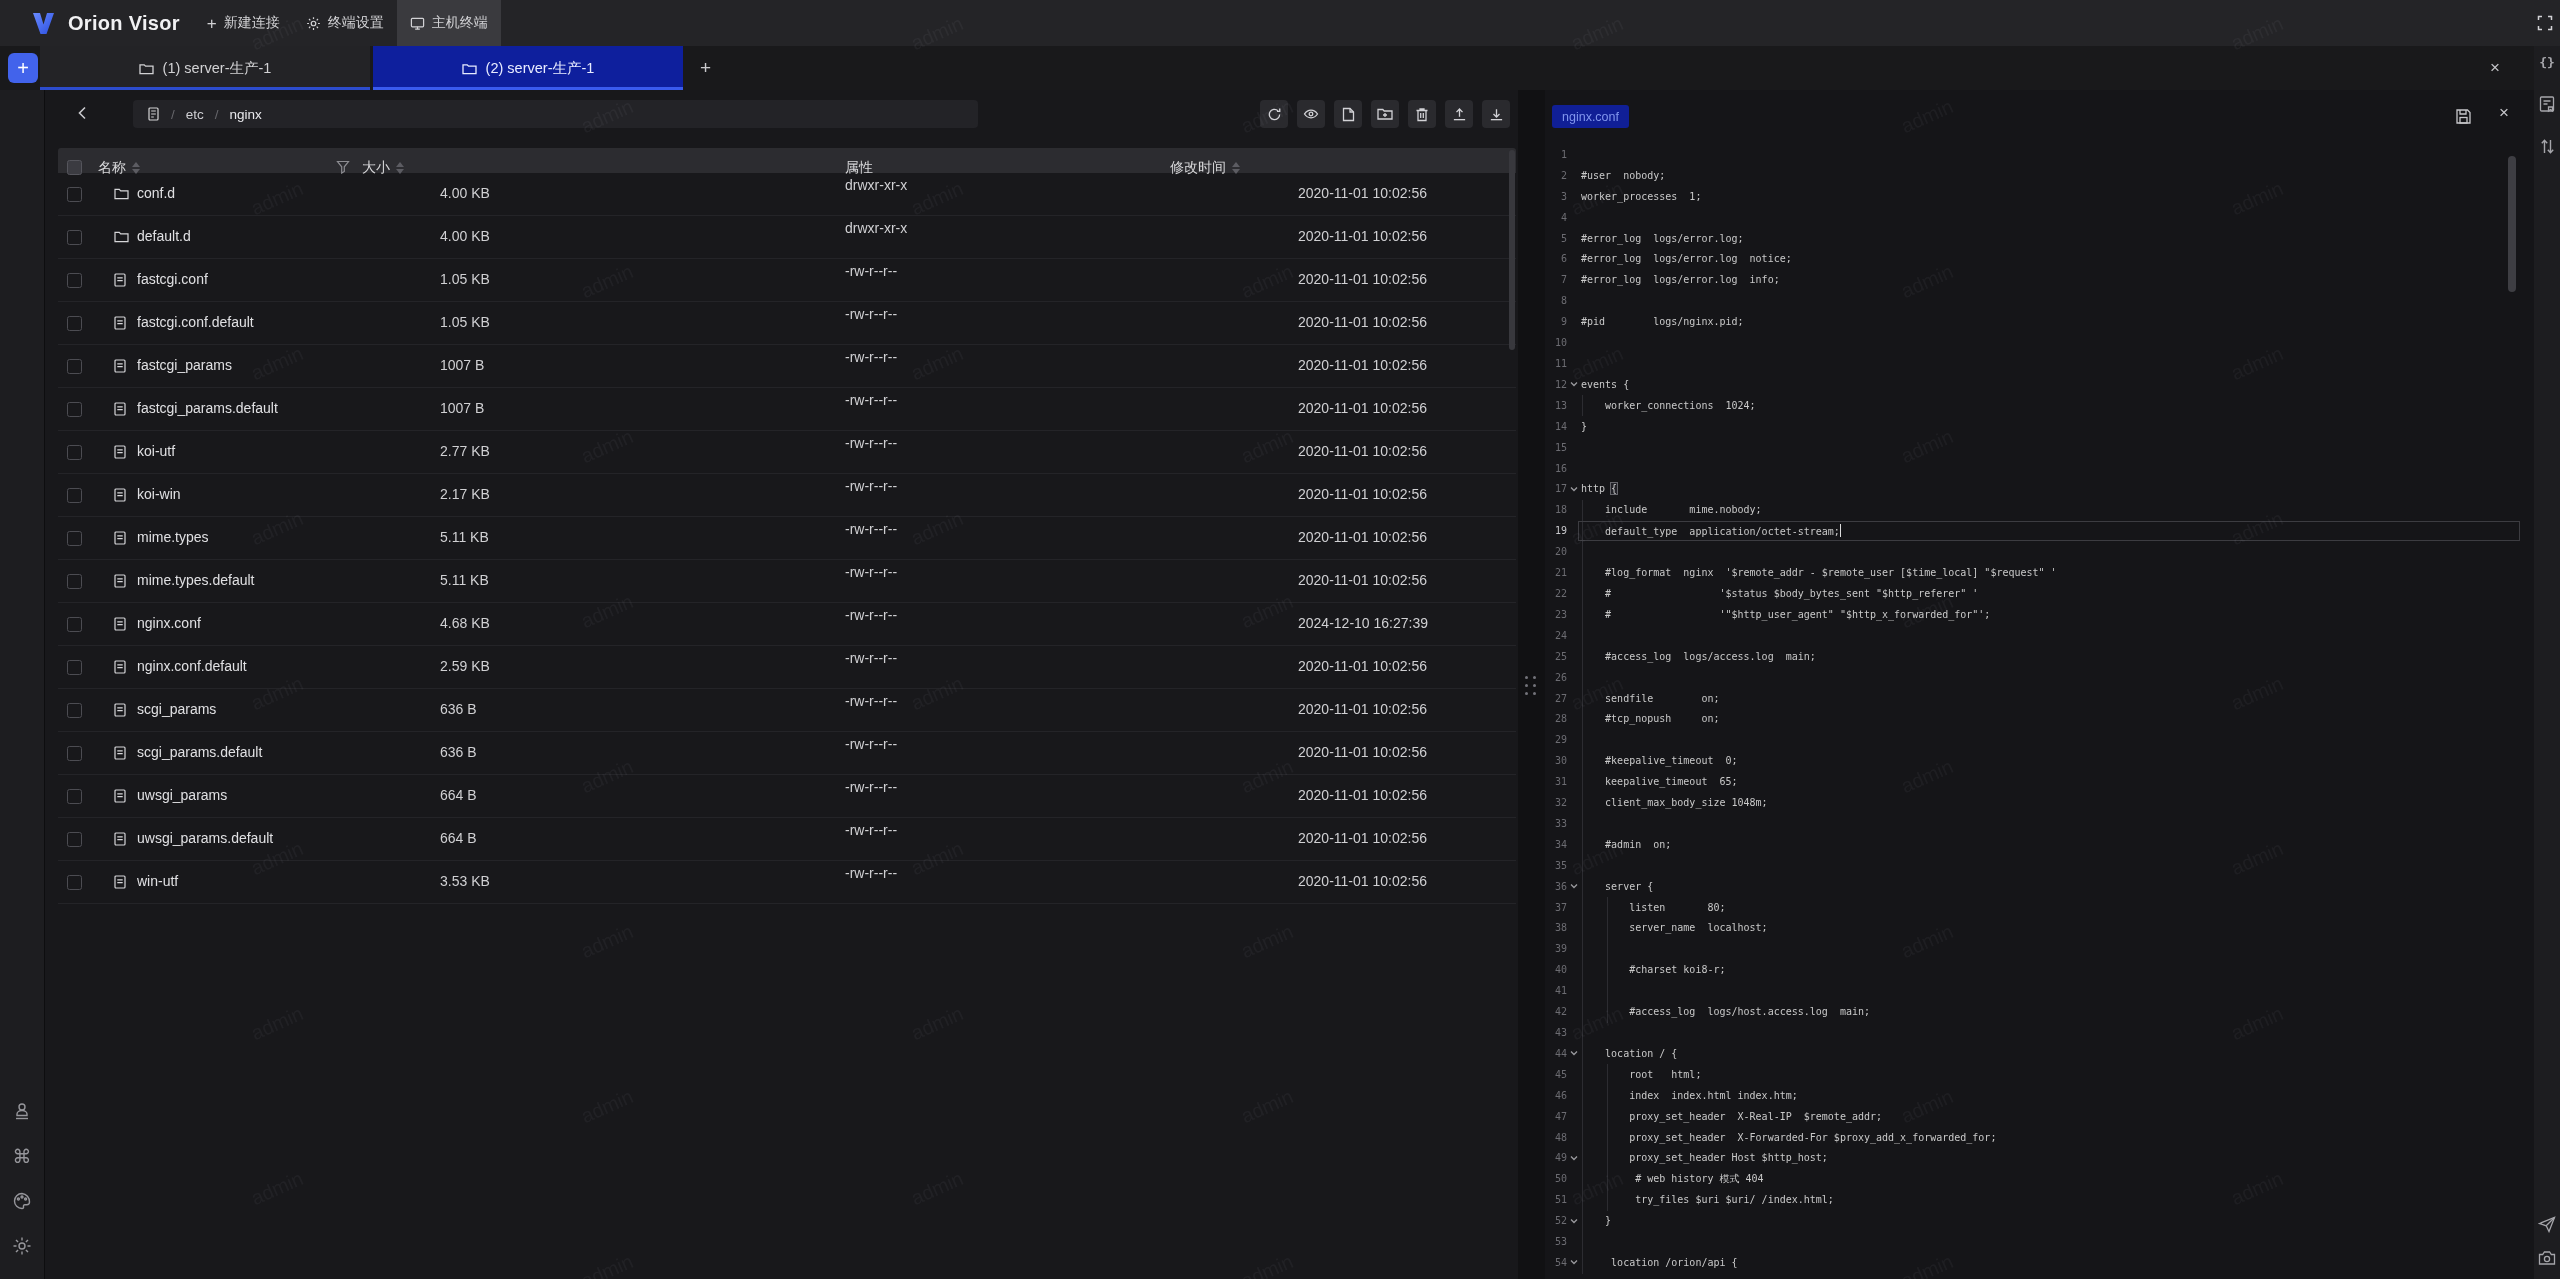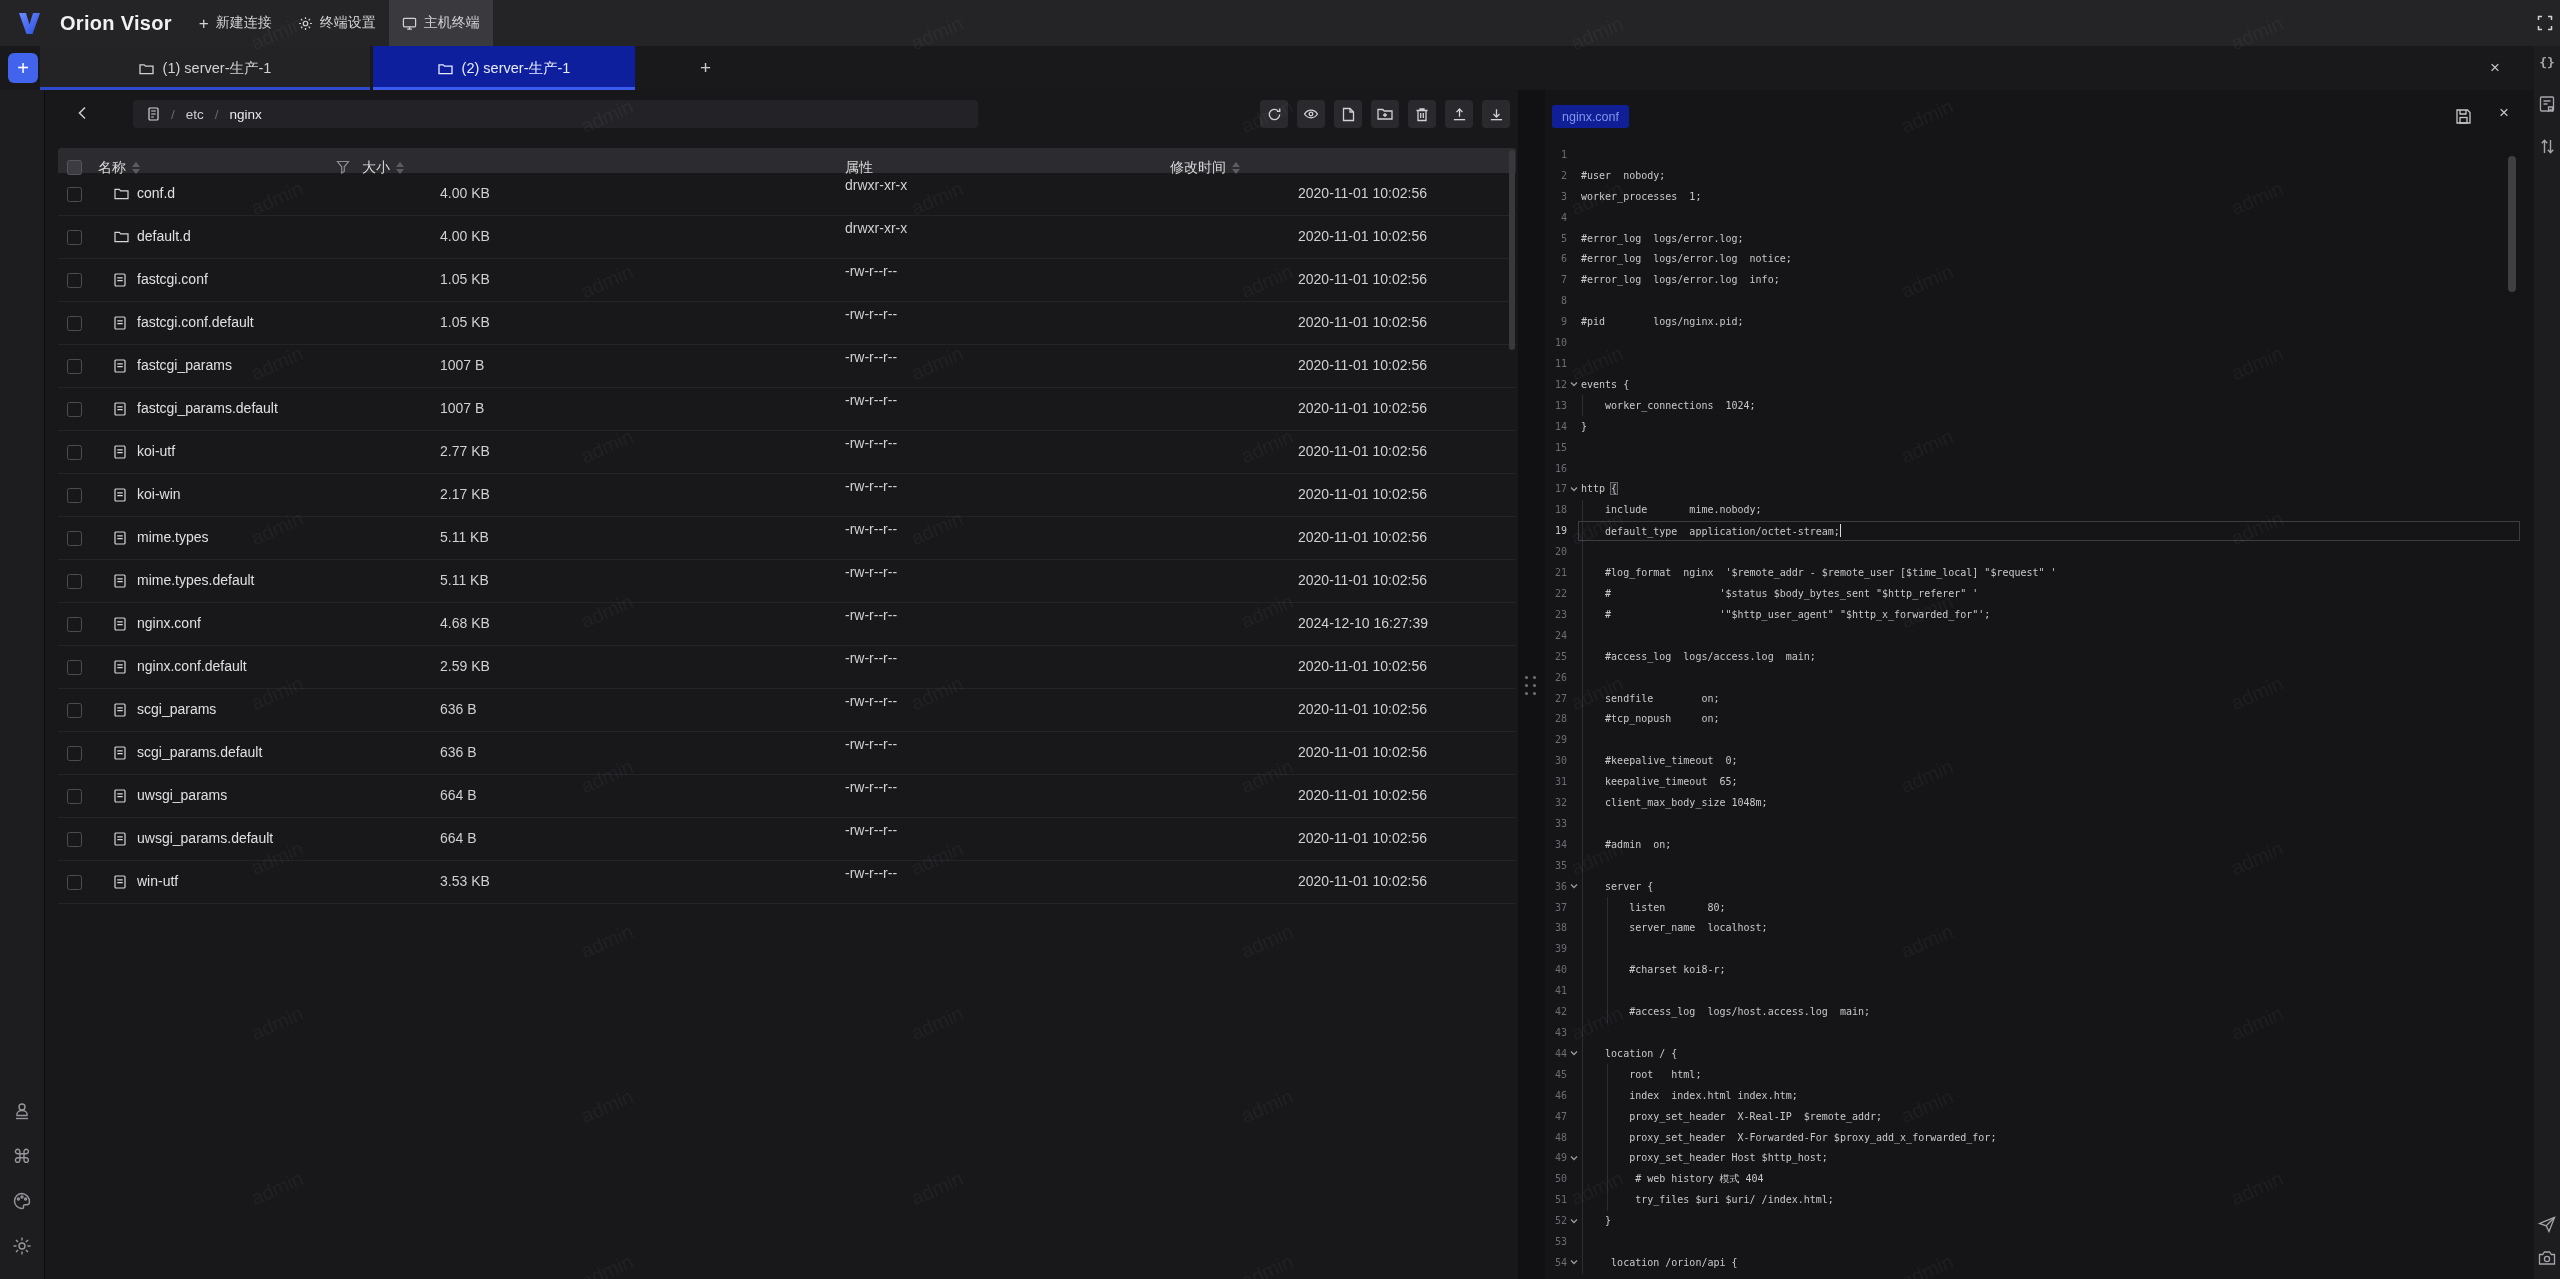--- a/index.html
+++ b/index.html
@@ -3,34 +3,34 @@
 <meta charset="utf-8">
 <style>
   * { margin:0; padding:0; box-sizing:border-box; }
   html,body { width:2560px; height:1279px; }
   body { position:relative; overflow:hidden; background:#111113;
          font-family:"Liberation Sans","DejaVu Sans",sans-serif; color:#d4d4d6; }
   svg { display:block; }
 
   
   .topbar { position:absolute; left:0; top:0; width:2560px; height:46px; background:#242427; display:flex; align-items:center; z-index:5; }
-  .brand { display:flex; align-items:center; padding-left:16px;gap:6px; }
+  .brand { display:flex; align-items:center; padding-left:30px; }
   .app-title { font-size:20px; font-weight:bold; color:#f1f1f3; margin-left:11px; letter-spacing:.3px; }
   .mainmenu { display:flex; align-items:stretch; height:100%; margin-left:14px; }
   .menu-item { display:flex; align-items:center; gap:7px; padding:0 13px; font-size:14px; color:#d2d2d5; cursor:pointer; }
   .menu-item.active { background:#3a3a3e; }
   .mi-glyph { font-size:17px; line-height:1; }
   .topbar-fullscreen { position:absolute; right:7px; top:15px; color:#d2d2d6; cursor:pointer; }
 
   
   .tabrow { position:absolute; left:0; top:46px; width:2534px; height:44px; background:#19191b; z-index:4; }
   .newtab-btn { position:absolute; left:8px; top:7px; width:30px; height:30px; background:#4263eb; border:none; border-radius:6px; color:#fff; font-size:20px; line-height:28px; text-align:center; cursor:pointer; }
   .tabs { position:absolute; left:40px; top:0; height:44px; display:flex; }
   .tab { height:44px; display:flex; align-items:center; justify-content:center; gap:9px; background:#232326; color:#d2d2d4; font-size:14.5px; position:relative; margin-right:3px; cursor:pointer; }
-  .tab.t1 { width:330px; } .tab.t2 { width:262px; }
+  .tab.t1 { width:330px; } .tab.t2 { width:310px; }
   .tab::after { content:""; position:absolute; left:0; right:0; bottom:0; height:3px; background:#2c4ccd; }
   .tab.active { background:#0e1f9d; color:#e8ecff; }
   .tab.active::after { background:#3a5bee; }
   .tab-plus { position:absolute; left:700px; top:0; height:44px; display:flex; align-items:center; color:#c9c9cc; font-size:19px; cursor:pointer; }
   .tabrow-close { position:absolute; right:34px; top:0; height:44px; display:flex; align-items:center; color:#c3c3c7; font-size:17px; cursor:pointer; }
 
   
   .leftrail { position:absolute; left:0; top:90px; width:45px; height:1189px; background:#1d1d20; border-right:1px solid #0d0d0f;
               display:flex; flex-direction:column; justify-content:flex-end; align-items:center; gap:23px; padding-bottom:22px; z-index:3; }
   .rail-icon { color:#96969b; width:22px; height:22px; display:flex; align-items:center; justify-content:center; cursor:pointer; font-size:19px; }

